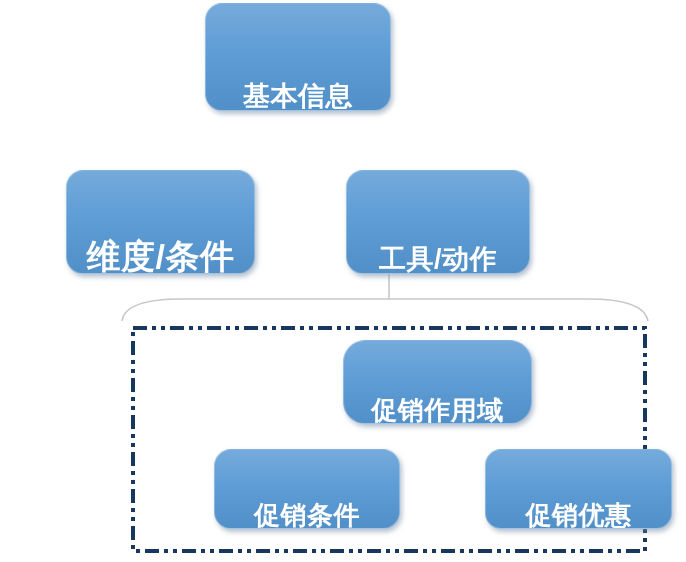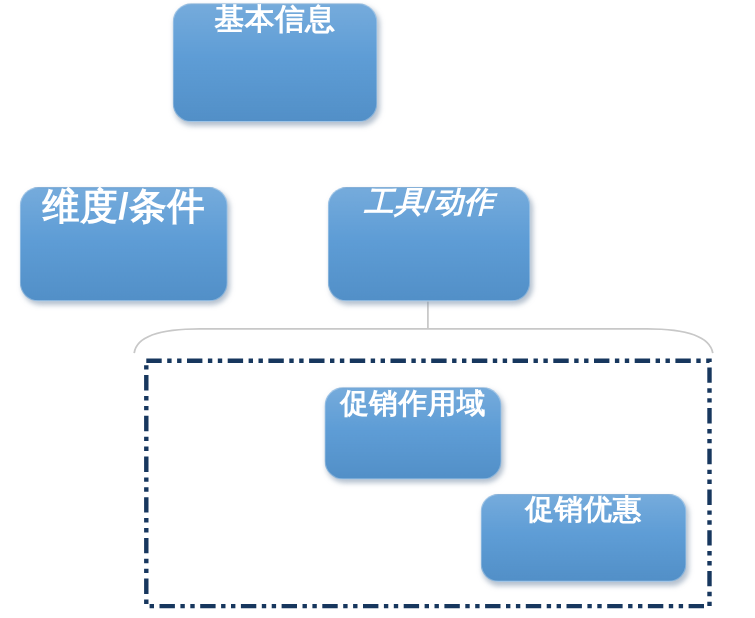--- a/index.html
+++ b/index.html
@@ -19,43 +19,44 @@
     position: absolute;
     left: 0;
     top: 0;
     width: 686px;
     height: 562px;
     pointer-events: none;
   }
   .node {
     position: absolute;
     display: flex;
-    align-items: flex-start;
+    align-items: flex-end;
     justify-content: center;
     background-color: var(--node-fill, #5B9BD5);
     background-image: linear-gradient(180deg,
       rgba(255,255,255,0.16) 0%,
       rgba(255,255,255,0.02) 45%,
       rgba(0,40,80,0.10) 100%);
     color: var(--node-text, #ffffff);
     border-radius: 17px;
     border: 1px solid rgba(255,255,255,0.30);
     box-shadow: 2px 3px 5px rgba(120,142,168,0.55);
     font-weight: 600;
     text-align: center;
     box-sizing: border-box;
+    margin-left: 48px;
   }
   .node .node-label {
     line-height: 1;
     letter-spacing: 0.5px;
   }
   .n-basic   { left: 157px; top: 3px;   width: 186px; height: 108px; font-size: 27px; }
   .n-dim     { left: 18px;  top: 170px; width: 189px; height: 104px; font-size: 34px; }
-  .n-tool    { left: 298px; top: 170px; width: 184px; height: 104px; font-size: 27px; font-style: italic; }
-  .n-scope   { left: 295px; top: 352px; width: 161px; height: 84px;  font-size: 26px; }
+  .n-tool    { left: 298px; top: 170px; width: 184px; height: 104px; font-size: 27px; }
+  .n-scope   { left: 295px; top: 340px; width: 189px; height: 84px;  font-size: 26px; border-radius: 22px; }
   .n-cond    { left: 166px; top: 449px; width: 186px; height: 80px;  font-size: 26px; }
   .n-benefit { left: 437px; top: 449px; width: 187px; height: 80px;  font-size: 26px; border-radius: 16px; }
 </style>
 </head>
 <body>
 
 <div class="canvas">
 
   <svg class="overlay" viewBox="0 0 686 562" xmlns="http://www.w3.org/2000/svg">
 
@@ -75,18 +76,21 @@
   </div>
 
   <div class="node n-tool">
     <span class="node-label">工具/动作</span>
   </div>
 
   <div class="node n-scope">
     <span class="node-label">促销作用域</span>
   </div>
 
+  <div class="node n-cond">
+    <span class="node-label">促销条件</span>
+  </div>
 
   <div class="node n-benefit">
     <span class="node-label">促销优惠</span>
   </div>
 
 </div>
 
 </body></html>

